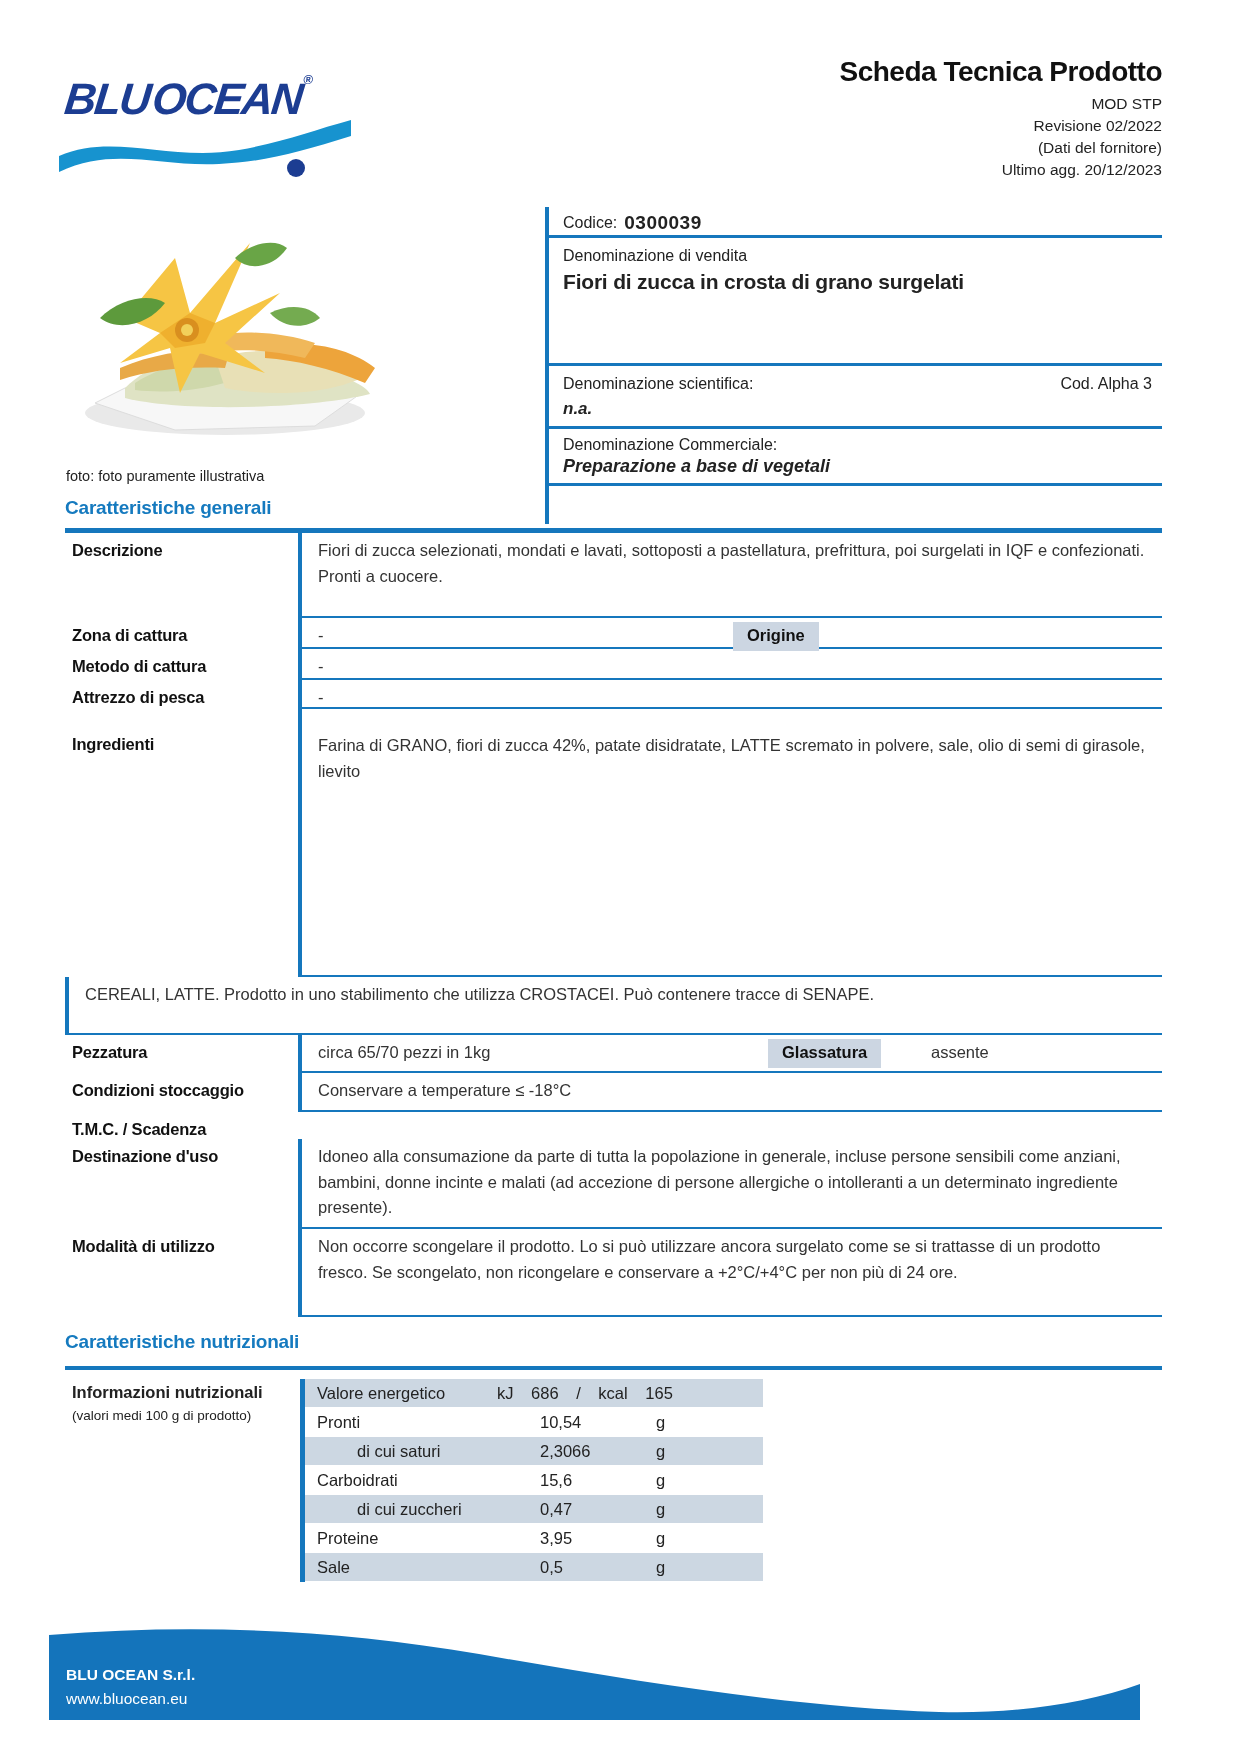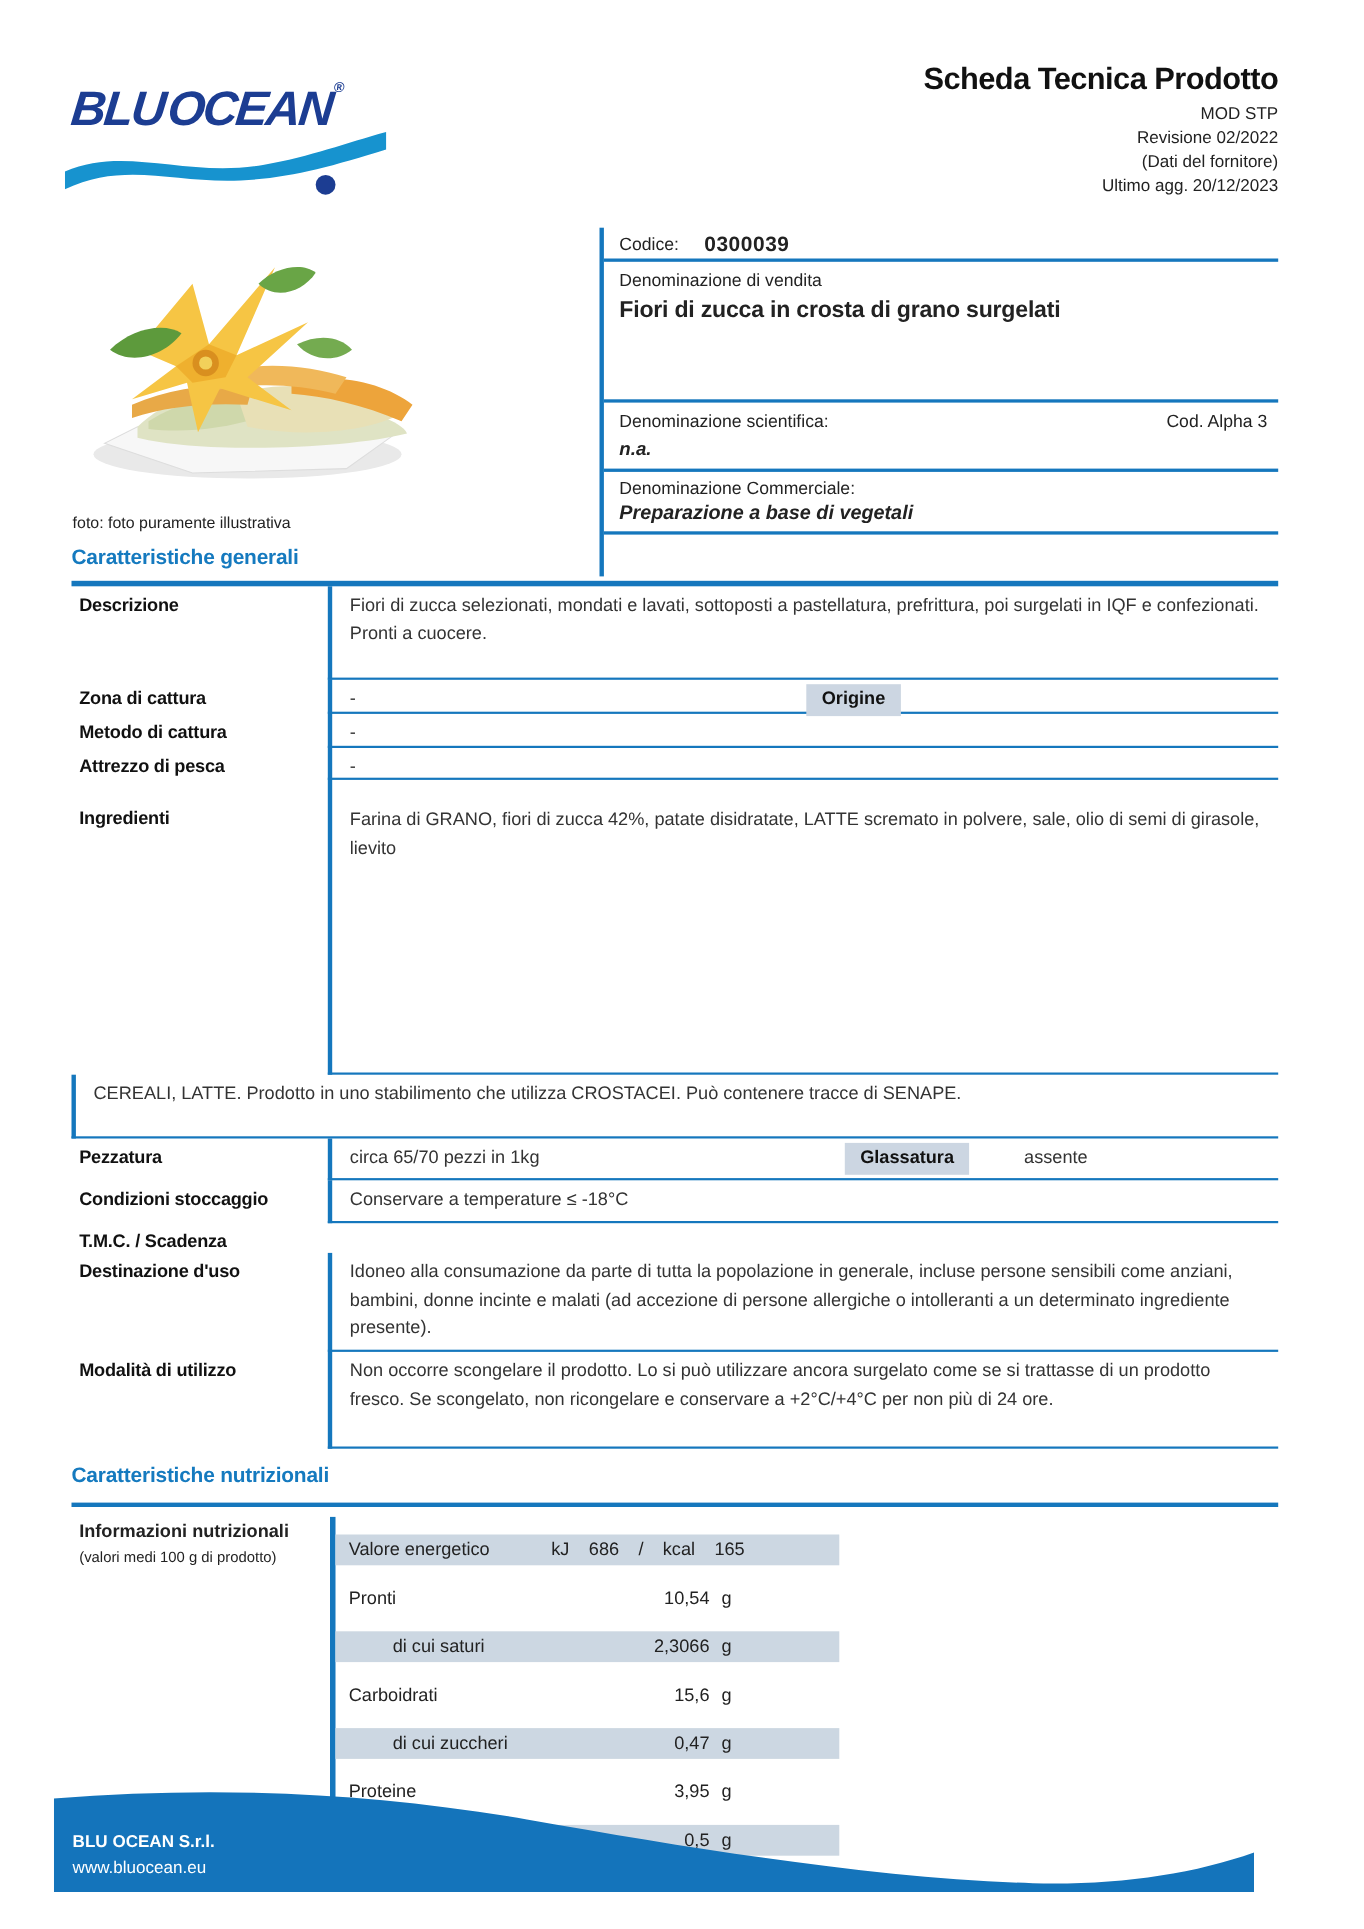--- a/index.html
+++ b/index.html
@@ -15,21 +15,21 @@
     font-style:italic; font-weight:900; font-size:44px; letter-spacing:-2px;
     word-spacing:-7px; color:#1c3d92; transform:skewX(-6deg); white-space:nowrap;
   }
   .logo-reg { font-size:13px; font-style:normal; vertical-align:30px; letter-spacing:0; }
   .logo-wave { position:absolute; left:-6px; top:44px; width:300px; height:64px; }
   .title-block { position:absolute; right:78px; top:56px; text-align:right; }
   .doc-title { font-size:28px; font-weight:bold; color:#111; letter-spacing:-0.5px; }
   .doc-meta { font-size:15.5px; color:#222; line-height:22px; margin-top:5px; }
   
   .codice-panel { position:absolute; left:545px; top:207px; width:617px; border-left:4px solid #1577bd; }
-  .cp-row { border-bottom:3px solid #1577bd; padding:3px 0 0 14px;gap:16px; }
+  .cp-row { border-bottom:3px solid #1577bd; padding:3px 0 0 14px; }
   .cp-codice { height:31px; display:flex; align-items:center; }
   .cp-codice .lbl { font-size:16px; }
   .cp-codice .val { font-size:19px; font-weight:bold; margin-left:7px; letter-spacing:0.5px; }
   .cp-vendita { height:128px; }
   .cp-lbl { font-size:16px; padding-top:6px; color:#222; }
   .cp-name { font-size:21px; font-weight:bold; margin-top:5px; letter-spacing:-0.2px; }
   .cp-scient { height:63px; position:relative; }
   .cp-alpha { position:absolute; right:10px; top:9px; font-size:16px; }
   .cp-it { font-size:17px; font-weight:bold; font-style:italic; margin-top:6px; }
   .cp-comm { height:57px; }
@@ -50,25 +50,25 @@
   .badge {
     display:inline-block; background:#ccd6e2; font-weight:bold; color:#111;
     padding:1px 14px 2px 14px; font-size:16.5px;
   }
   .abs { position:absolute; top:4px; }
   
   .ninfo { position:absolute; left:72px; top:1382px; width:215px; }
   .ninfo .b { font-weight:bold; font-size:16.5px; line-height:1.25; }
   .ninfo .s { font-size:13.5px; margin-top:5px; color:#222; }
   .ntable { position:absolute; left:300px; top:1379px; width:463px; border-left:5px solid #1577bd; }
-  .nrow { display:flex; align-items:center; height:28px; font-size:16.5px; margin-bottom:1px; color:#222;margin-top:16px; }
+  .nrow { display:flex; align-items:center; height:28px; font-size:16.5px; margin-bottom:1px; color:#222; }
   .nrow.shaded { background:#ccd7e2; }
   .nlabel { flex:1; padding-left:12px; }
   .nrow.indent .nlabel { padding-left:52px; }
-  .nvalue { width:105px; text-align:right; }
+  .nvalue { width:105px; text-align:left; }
   .nunit { width:118px; padding-left:11px; }
   .nrow.energy .nvalue { flex:1; padding-right:86px; word-spacing:13px; }
   
   .footer { position:absolute; left:49px; top:1622px; width:1091px; height:102px; }
   .footer svg { position:absolute; left:0; top:0; }
   .f-company { position:absolute; left:17px; top:44px; color:#fff; font-weight:bold; font-size:15.5px; }
   .f-site { position:absolute; left:17px; top:68px; color:#fff; font-size:15.5px; }
 </style>
 </head>
 <body>

